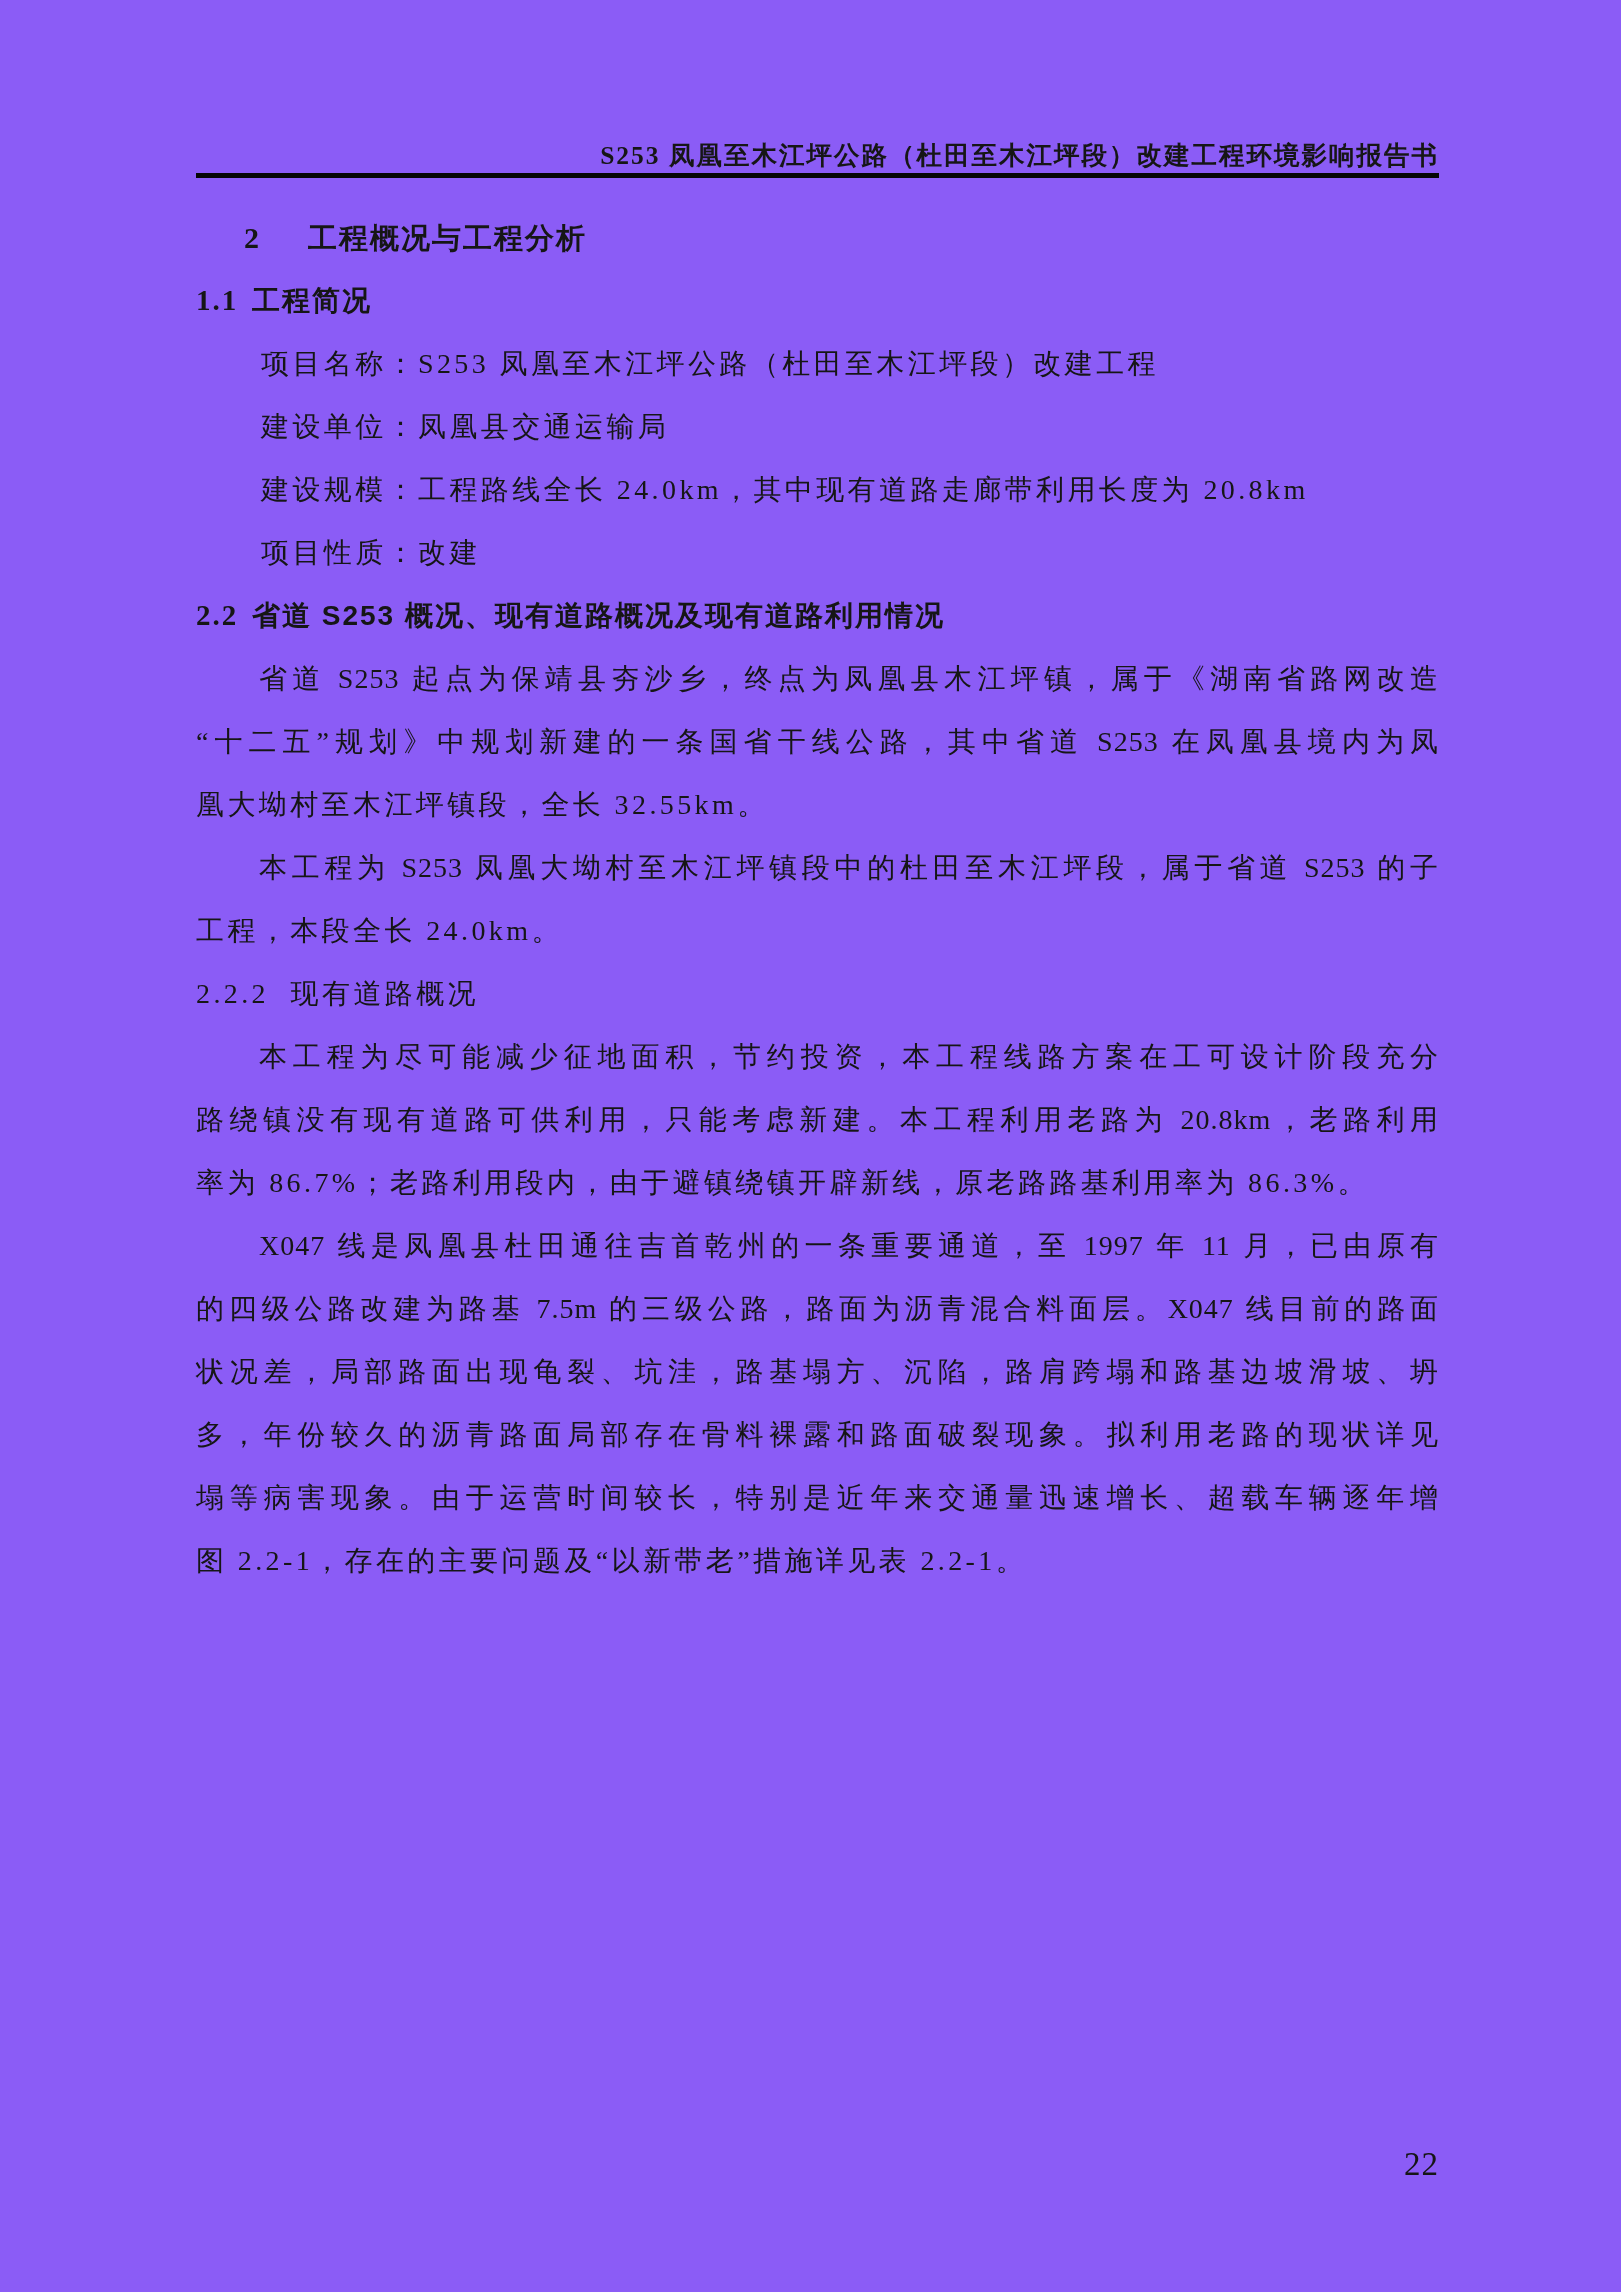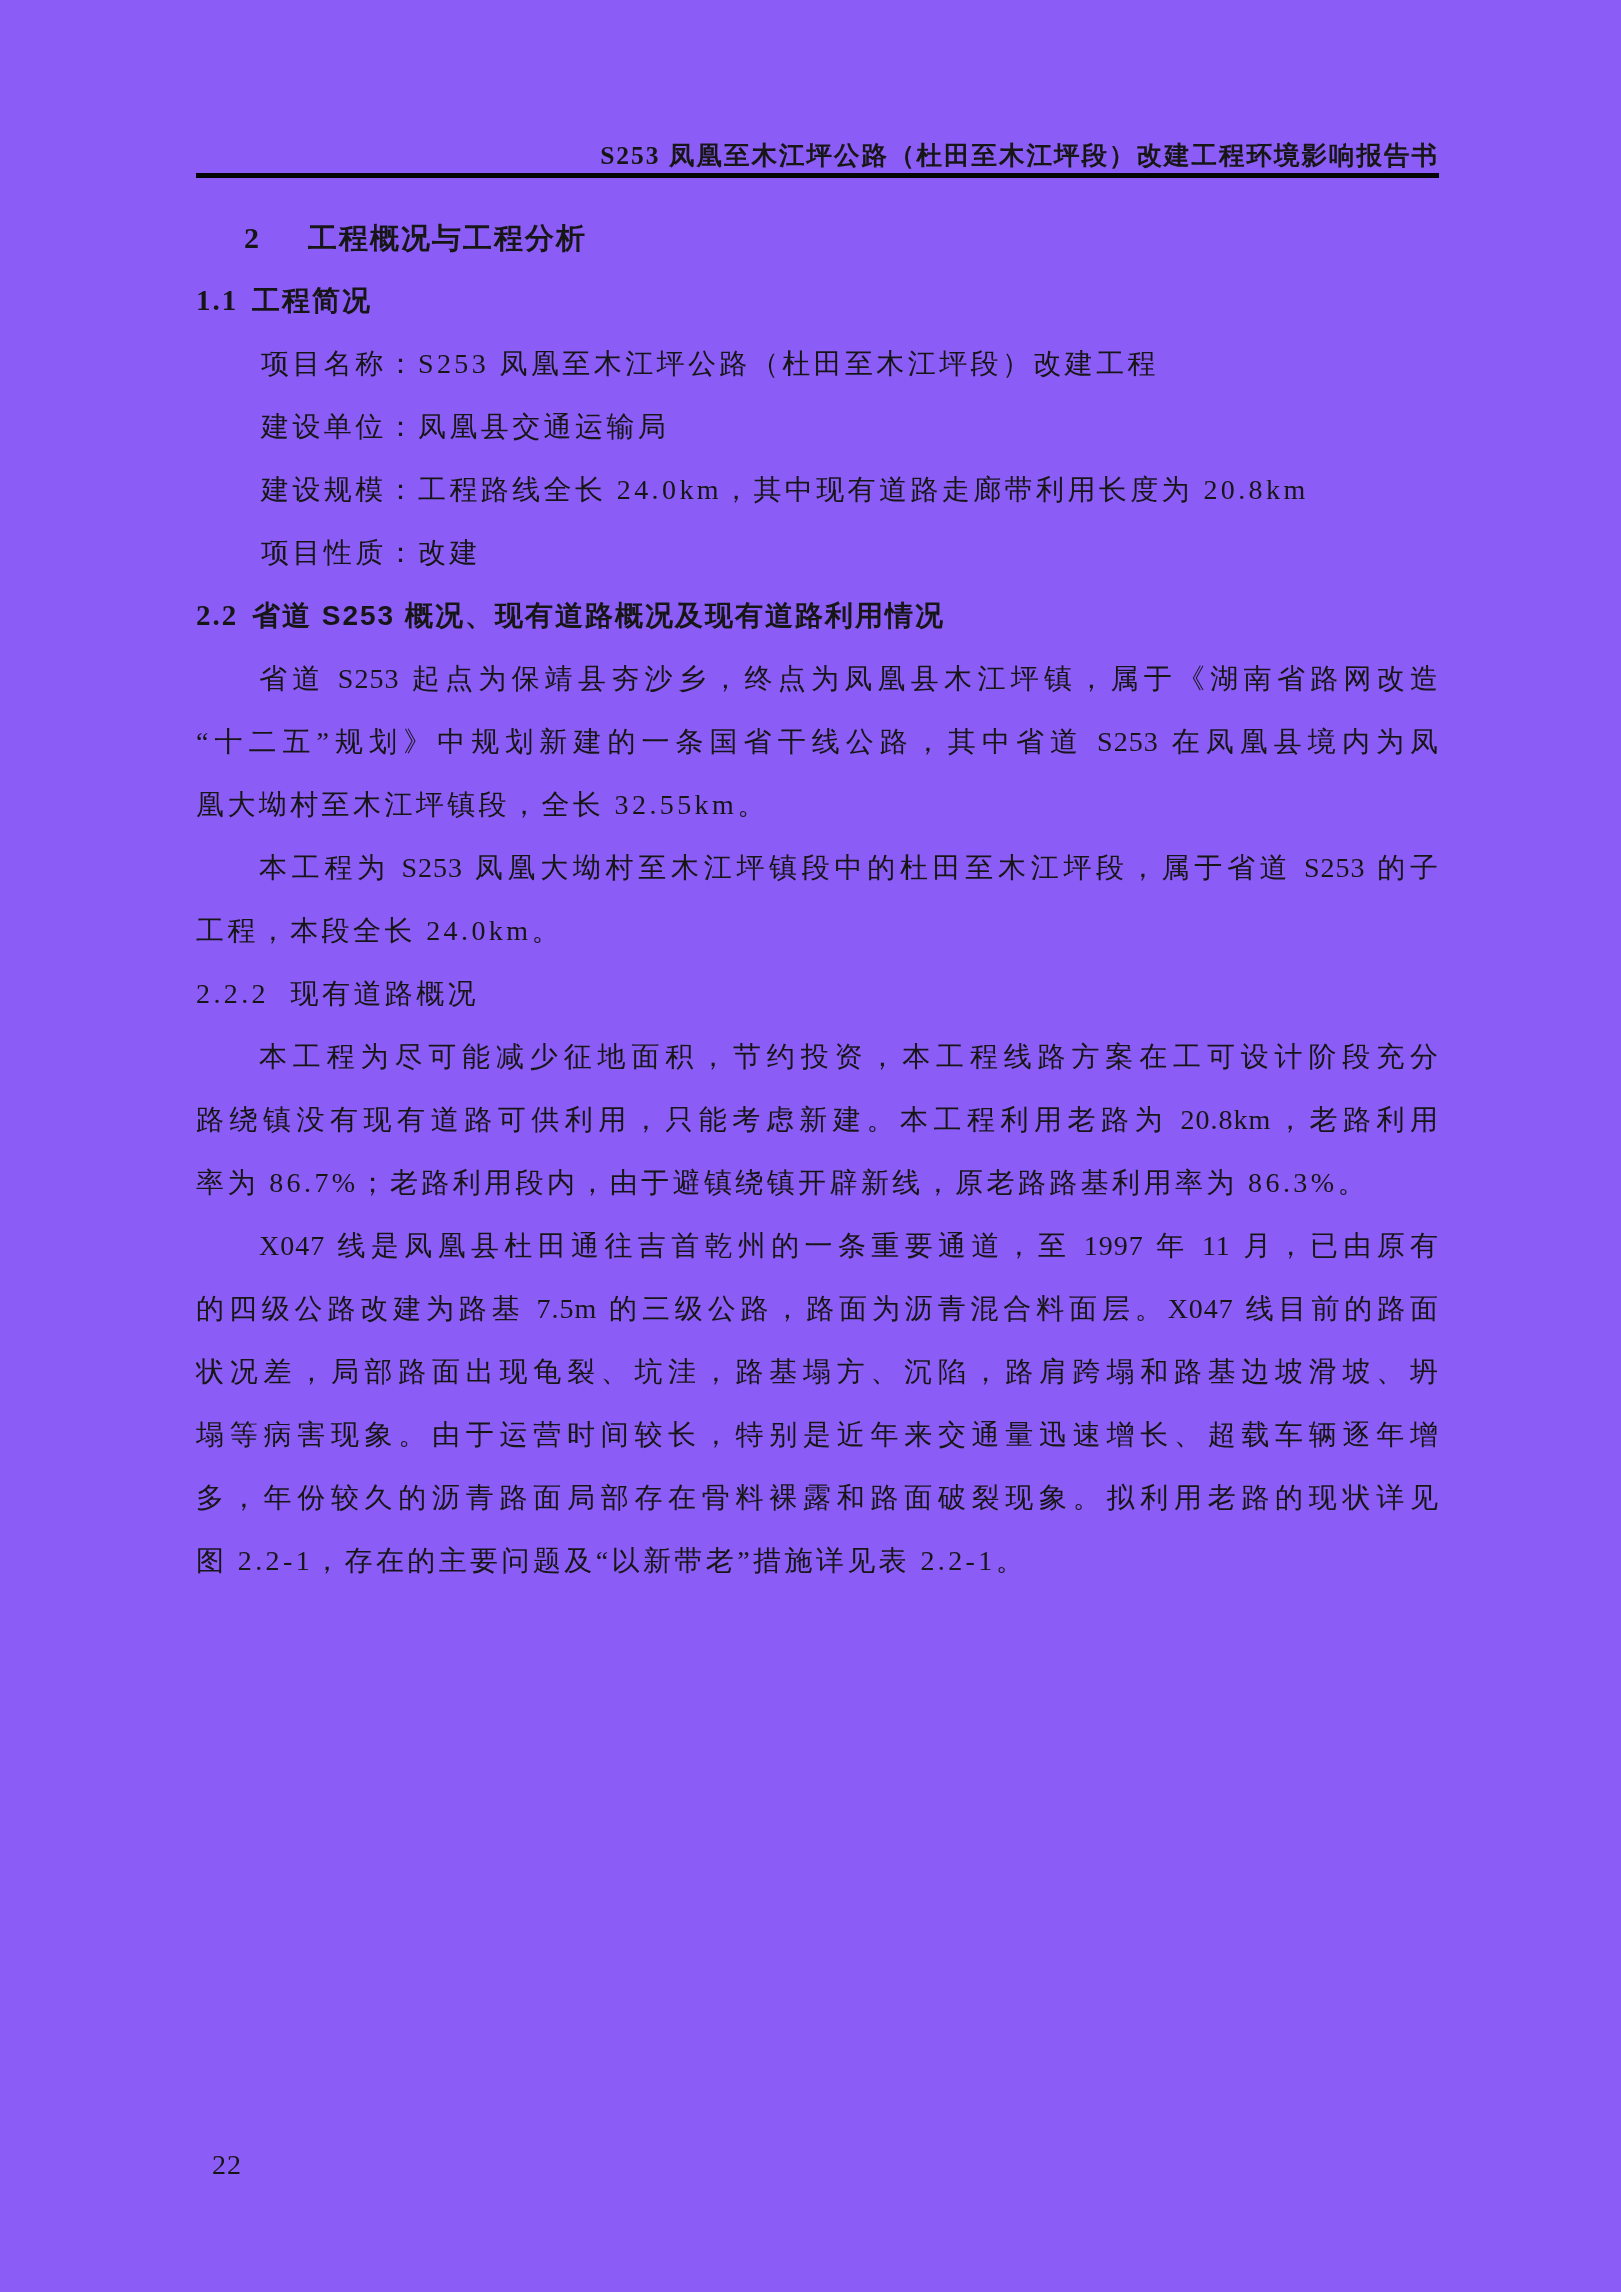--- a/index.html
+++ b/index.html
@@ -25,22 +25,22 @@
   }
   .body-first{text-indent:63px;}
   .item{padding-left:65px;}
   .h1{font-size:30px;font-weight:700;letter-spacing:2px;margin-left:48px;}
   .h1 .ttl{margin-left:47px;font-family:"Liberation Sans","DejaVu Sans",sans-serif;font-size:29px;}
   .h2{font-size:29px;font-weight:700;letter-spacing:2px;}
   .h2 .ttl{margin-left:13.7px;font-family:"Liberation Sans","DejaVu Sans",sans-serif;font-size:28px;}
   .h3{font-size:28px;font-weight:400;}
   .h3 .ttl{margin-left:21.6px;}
   .footer{
-    position:absolute;top:2143px;left:212px;width:1243px;height:43px;line-height:43px;
-    text-align:left;font-size:28px;letter-spacing:1px;
+    position:absolute;top:2143px;left:196px;width:1243px;height:43px;line-height:43px;
+    text-align:right;font-size:33px;letter-spacing:1px;
   }
 </style>
 </head>
 <body>
 
 <div class="page">
   <div class="header-title">S253 凤凰至木江坪公路（杜田至木江坪段）改建工程环境影响报告书</div>
   <div class="header-rule"></div>
 
   <div class="content" id="content">
@@ -56,22 +56,22 @@
       <div class="line">凰大坳村至木江坪镇段，全长 32.55km。</div>
       <div class="line body-first just">本工程为 S253 凤凰大坳村至木江坪镇段中的杜田至木江坪段，属于省道 S253 的子</div>
       <div class="line">工程，本段全长 24.0km。</div>
       <div class="line h3"><span class="num">2.2.2</span><span class="ttl">现有道路概况</span></div>
       <div class="line body-first just">本工程为尽可能减少征地面积，节约投资，本工程线路方案在工可设计阶段充分</div>
       <div class="line just">路绕镇没有现有道路可供利用，只能考虑新建。本工程利用老路为 20.8km，老路利用</div>
       <div class="line">率为 86.7%；老路利用段内，由于避镇绕镇开辟新线，原老路路基利用率为 86.3%。</div>
       <div class="line body-first just">X047 线是凤凰县杜田通往吉首乾州的一条重要通道，至 1997 年 11 月，已由原有</div>
       <div class="line just">的四级公路改建为路基 7.5m 的三级公路，路面为沥青混合料面层。X047 线目前的路面</div>
       <div class="line just">状况差，局部路面出现龟裂、坑洼，路基塌方、沉陷，路肩跨塌和路基边坡滑坡、坍</div>
+      <div class="line just">多，年份较久的沥青路面局部存在骨料裸露和路面破裂现象。拟利用老路的现状详见</div>
       <div class="line just">塌等病害现象。由于运营时间较长，特别是近年来交通量迅速增长、超载车辆逐年增</div>
-      <div class="line just">多，年份较久的沥青路面局部存在骨料裸露和路面破裂现象。拟利用老路的现状详见</div>
       <div class="line">图 2.2-1，存在的主要问题及“以新带老”措施详见表 2.2-1。</div>
     </div>
 
   <div class="footer">
     <span>22</span>
   </div>
 </div>
 
 
 </body></html>

